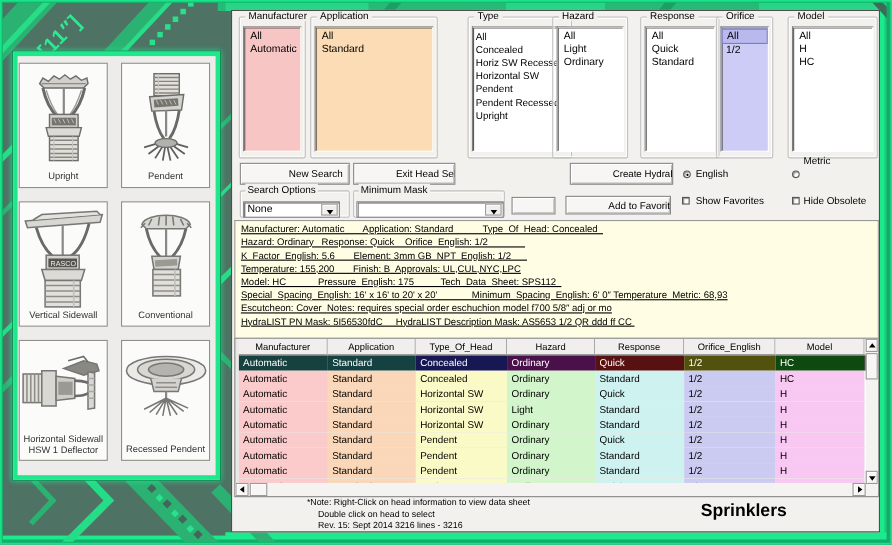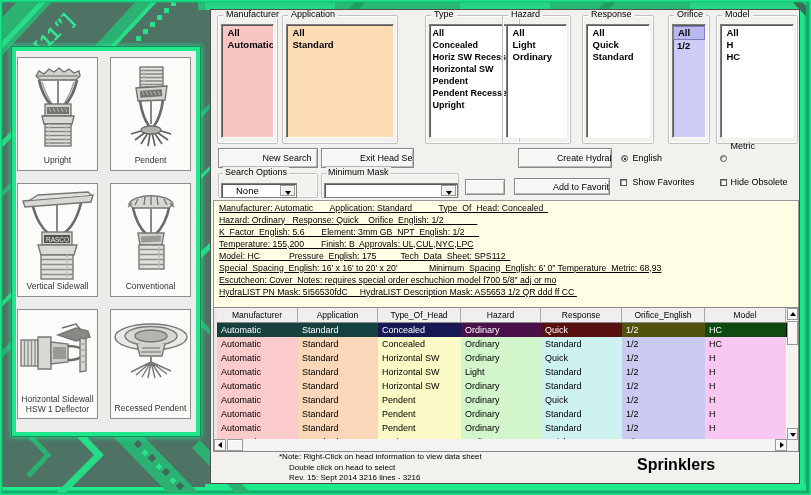--- a/index.html
+++ b/index.html
@@ -19,21 +19,21 @@
 
 #win { position:absolute; left:210px; top:9px; width:590px; height:475px;
   background:#f2f1ee; border:1px solid #4e4e4e; overflow:hidden; }
 #win .fs { position:absolute; border:1px solid #c0c0c0; border-radius:2px;
   box-shadow:inset 0 0 0 1px #ffffff; height:129px; top:5px; }
 #win .fs .lbl { position:absolute; top:-7px; left:5px; background:#f2f1ee;
   padding:0 3px; font-size:9px; color:#000; white-space:nowrap; }
 .listbox { position:absolute; top:8px; bottom:5px; left:3px; right:3px;
   border:1px solid #7e7e7e; border-right-color:#fff; border-bottom-color:#fff;
   box-shadow:inset 1px 1px 0 #5a5a5a; background:#fff;
-  font-size:9.5px; line-height:12px; padding:2px 0 0 5.5px; color:#000; white-space:nowrap; overflow:hidden;font-weight:bold; }
+  font-size:9.5px; line-height:12px; padding:2px 0 0 5.5px; color:#000; white-space:nowrap; overflow:hidden; }
 .btn { position:absolute; background:#f7f6f4; border:1px solid #888; white-space:nowrap; overflow:hidden;
   box-shadow:inset 1px 1px 0 #fff, inset -1px -1px 0 #b9b9b9;
   font-size:9px; color:#000; text-align:center;padding-left:38px; }
 .fs2 { position:absolute; border:1px solid #c0c0c0; border-radius:2px;
   box-shadow:inset 0 0 0 1px #ffffff; }
 .fs2 .lbl { position:absolute; top:-7px; left:4px; background:#f2f1ee;
   padding:0 2px; font-size:9px; color:#000; white-space:nowrap; }
 .combo { position:absolute; background:#fff; border:1px solid #7e7e7e;
   box-shadow:inset 1px 1px 0 #5a5a5a; font-size:9.5px; }
 .combo .arr { position:absolute; right:1px; top:1px; bottom:1px; width:15px;
@@ -267,21 +267,21 @@
     <div class="listbox" style="font-size:9px; padding-left:2.5px;">All<br>Concealed<br>Horiz SW Recessed<br>Horizontal SW<br>Pendent<br>Pendent Recessed<br>Upright</div>
       </div>
   <div class="fs" style="left:291px; width:69px;">
         <span class="lbl">Hazard</span>
     <div class="listbox">All<br>Light<br>Ordinary</div>
       </div>
   <div class="fs" style="left:371px; width:72px;">
         <span class="lbl">Response</span>
     <div class="listbox">All<br>Quick<br>Standard</div>
       </div>
-  <div class="fs" style="left:457px; width:42px;">
+  <div class="fs" style="left:440px; width:52px;">
         <span class="lbl">Orifice</span>
     <div class="listbox" style="background:#ccccf6; padding:0;">
           <div style="background:#b9b9ee; border:1px solid #7d7dc0; padding-left:4px; margin:1px 0 0 0;">All</div>
           <div style="padding-left:4px;">1/2</div>
         </div>
       </div>
   <div class="fs" style="left:505px; width:82px;">
         <span class="lbl">Model</span>
     <div class="listbox">All<br>H<br>HC</div>
       </div>
@@ -291,21 +291,21 @@
   <div class="btn" style="left:307px;top:138px; width:94px; height:20px; line-height:19px; font-size:8.8px;">Create HydraLIST PN's</div>
   <div class="radio" style="left:410px; top:145px;">
         <div style="position:absolute;left:1.5px;top:1.5px;width:2.5px;height:2.5px;border-radius:50%;background:#000;"></div>
       </div>
   <div class="ctl-lbl" style="left:421.5px; top:143px;">English</div>
   <div class="radio" style="left:509px; top:145px;"></div>
   <div class="ctl-lbl" style="left:519.5px; top:131px;">Metric</div>
 
   <div class="fs2" style="left:7px; top:163px; width:100px; height:25px;">
         <span class="lbl">Search Options</span>
-    <div class="combo" style="left:2px; top:9px; width:76px; height:15px; line-height:13px; padding-left:14px;">None<span class="arr">
+    <div class="combo" style="left:2px; top:9px; width:88px; height:15px; line-height:13px; padding-left:3px;">None<span class="arr">
             <span class="tri-d" style="left:4px; top:5px;"></span>
           </span></div>
   </div>
   <div class="fs2" style="left:110px; top:163px; width:138px; height:25px;">
         <span class="lbl">Minimum Mask</span>
     <div class="combo" style="left:2px; top:9px; width:134px; height:15px;">
           <span class="arr">
             <span class="tri-d" style="left:4px; top:5px;"></span>
           </span>
         </div>

